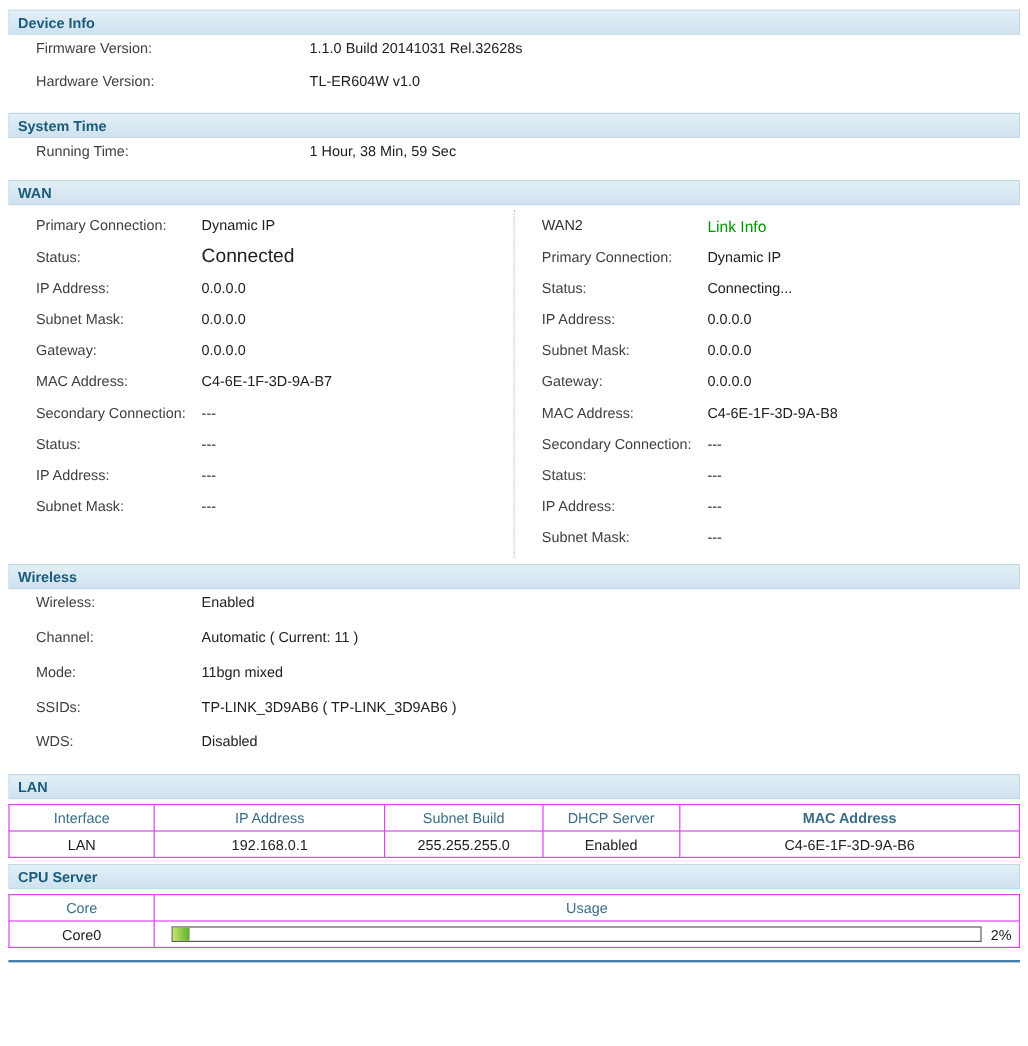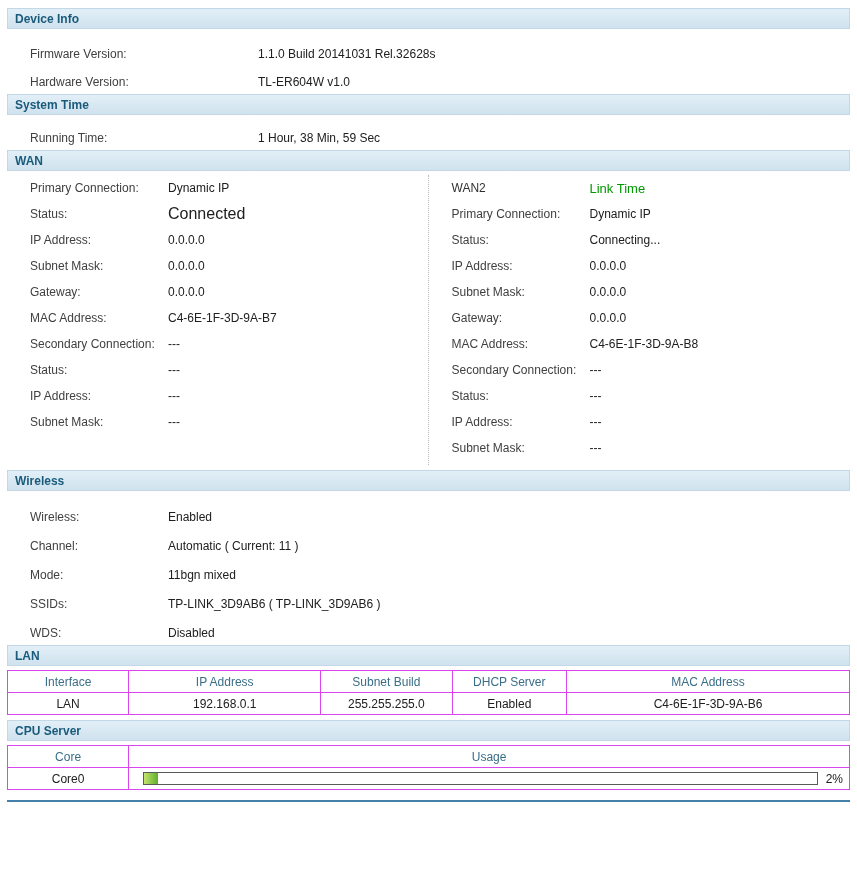--- a/index.html
+++ b/index.html
@@ -19,21 +19,21 @@
     height: 21px;
     line-height: 20px;
     background: linear-gradient(to bottom, #e2eff7, #cfe2ee);
     border: 1px solid #c2d8e6;
     color: #1a5b7c;
     font-weight: bold;
     padding-left: 7px;
     margin-bottom: 4px;
   }
 
-  .kv-row { display: flex; align-items: flex-end; height: 28px; padding-left: 23px; }
+  .kv-row { display: flex; align-items: flex-start; height: 28px; padding-left: 23px; }
   .kv-label { width: 228px; color: #404040; flex: none; }
   .kv-value { color: #202020; }
 
   
   .wan-cols { display: flex; }
   .wan-col { width: 50%; padding-bottom: 4px; }
   .wan-col.left { border-right: 1px dotted #b9b9b9; }
   .wan-row { display: flex; align-items: center; height: 26px; padding-left: 23px; }
   .wan-row .kv-label { width: 138px; }
   .wan-name { color: #303030; }
@@ -52,21 +52,21 @@
     font-size: 12px;
     padding: 0 4px;
   }
   th { color: #3a6e88; }
   td { color: #202020; }
 
   .col-interface { width: 14.4%; }
   .col-ip { width: 22.8%; }
   .col-mask { width: 15.6%; }
   .col-dhcp { width: 13.6%; }
-  .col-mac { width: 33.6%; }
+  .col-mac { width: 33.6%; font-weight: bold; }
   .col-core { width: 14.4%; }
 
   .usage-cell { padding: 0 6px; }
   .usage-wrap { display: flex; align-items: center; }
   .cpu-bar {
     flex: 1;
     height: 13px;
     border: 1px solid #5a5a5a;
     background: #ffffff;
     margin: 0 8px 0 8px;
@@ -166,21 +166,21 @@
         </div>
         <div class="wan-row">
           <span class="kv-label">Subnet Mask:</span>
           <span class="kv-value">---</span>
         </div>
       </div>
 
       <div class="wan-col">
         <div class="wan-row">
           <span class="kv-label wan-name">WAN2</span>
-          <span class="kv-value link-status">Link Time</span>
+          <span class="kv-value link-status">Link Info</span>
         </div>
         <div class="wan-row">
           <span class="kv-label">Primary Connection:</span>
           <span class="kv-value">Dynamic IP</span>
         </div>
         <div class="wan-row">
           <span class="kv-label">Status:</span>
           <span class="kv-value">Connecting...</span>
         </div>
         <div class="wan-row">

